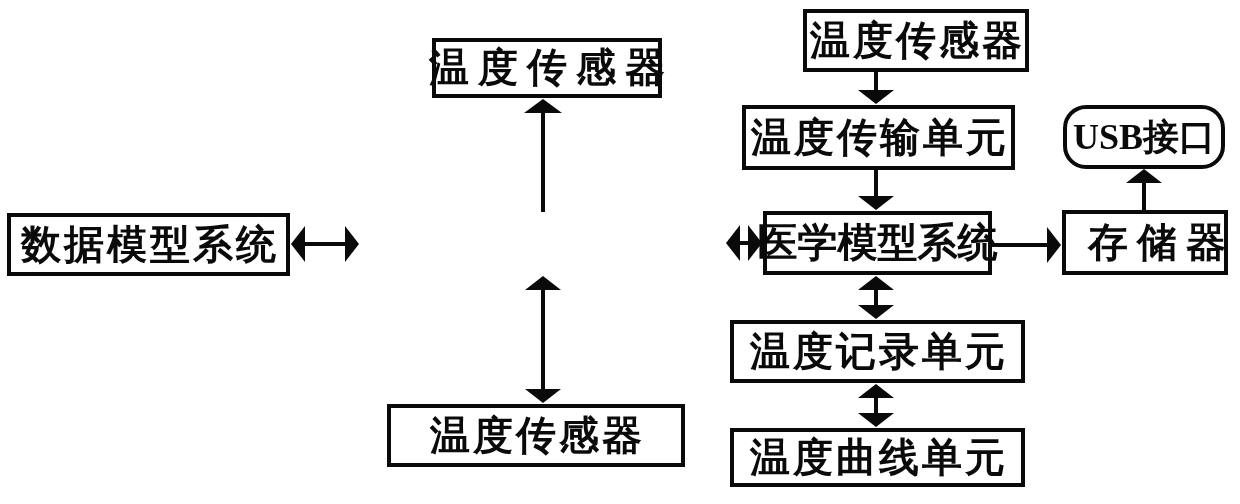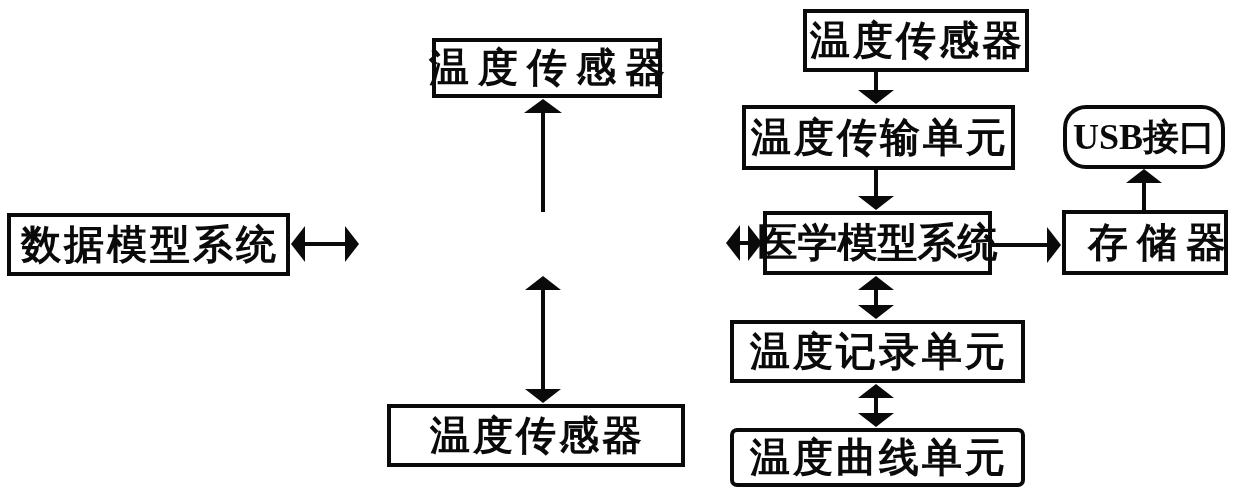--- a/index.html
+++ b/index.html
@@ -36,21 +36,21 @@
   
   #n-mobile-terminal       { left: 432px; top: 38px;  width: 230px; height: 60px; }
   #n-temp-sensor           { left: 763px; top: 9px;   width: 226px; height: 63px; margin-left: 40px; }
   #n-temp-transmission     { left: 742px; top: 105px; width: 273px; height: 65px; text-align: right; }
   #n-usb-interface         { left: 1063px; top: 105px; width: 162px; height: 64px; font-size: 36px; border-radius: 23px; }
   #n-data-model-system     { left: 7px;   top: 213px; width: 283px; height: 63px; }
   #n-mobile-data-module    { left: 360px; top: 212px; width: 365px; height: 63px; }
   #n-chip-processor        { left: 763px; top: 211px; width: 229px; height: 64px; }
   #n-memory                { left: 1062px; top: 210px; width: 166px; height: 65px; padding-left: 24px; }
   #n-temp-recording        { left: 730px; top: 320px; width: 295px; height: 63px; }
-  #n-temp-curve            { left: 730px; top: 428px; width: 295px; height: 59px; border-radius: 7px; }
+  #n-temp-curve            { left: 730px; top: 428px; width: 295px; height: 59px; }
   #n-medical-model-system  { left: 387px; top: 404px; width: 298px; height: 63px; }
 
   #connectors {
     position: absolute;
     left: 0; top: 0;
     width: 1240px;
     height: 504px;
     z-index: 2;
     pointer-events: none;
   }

